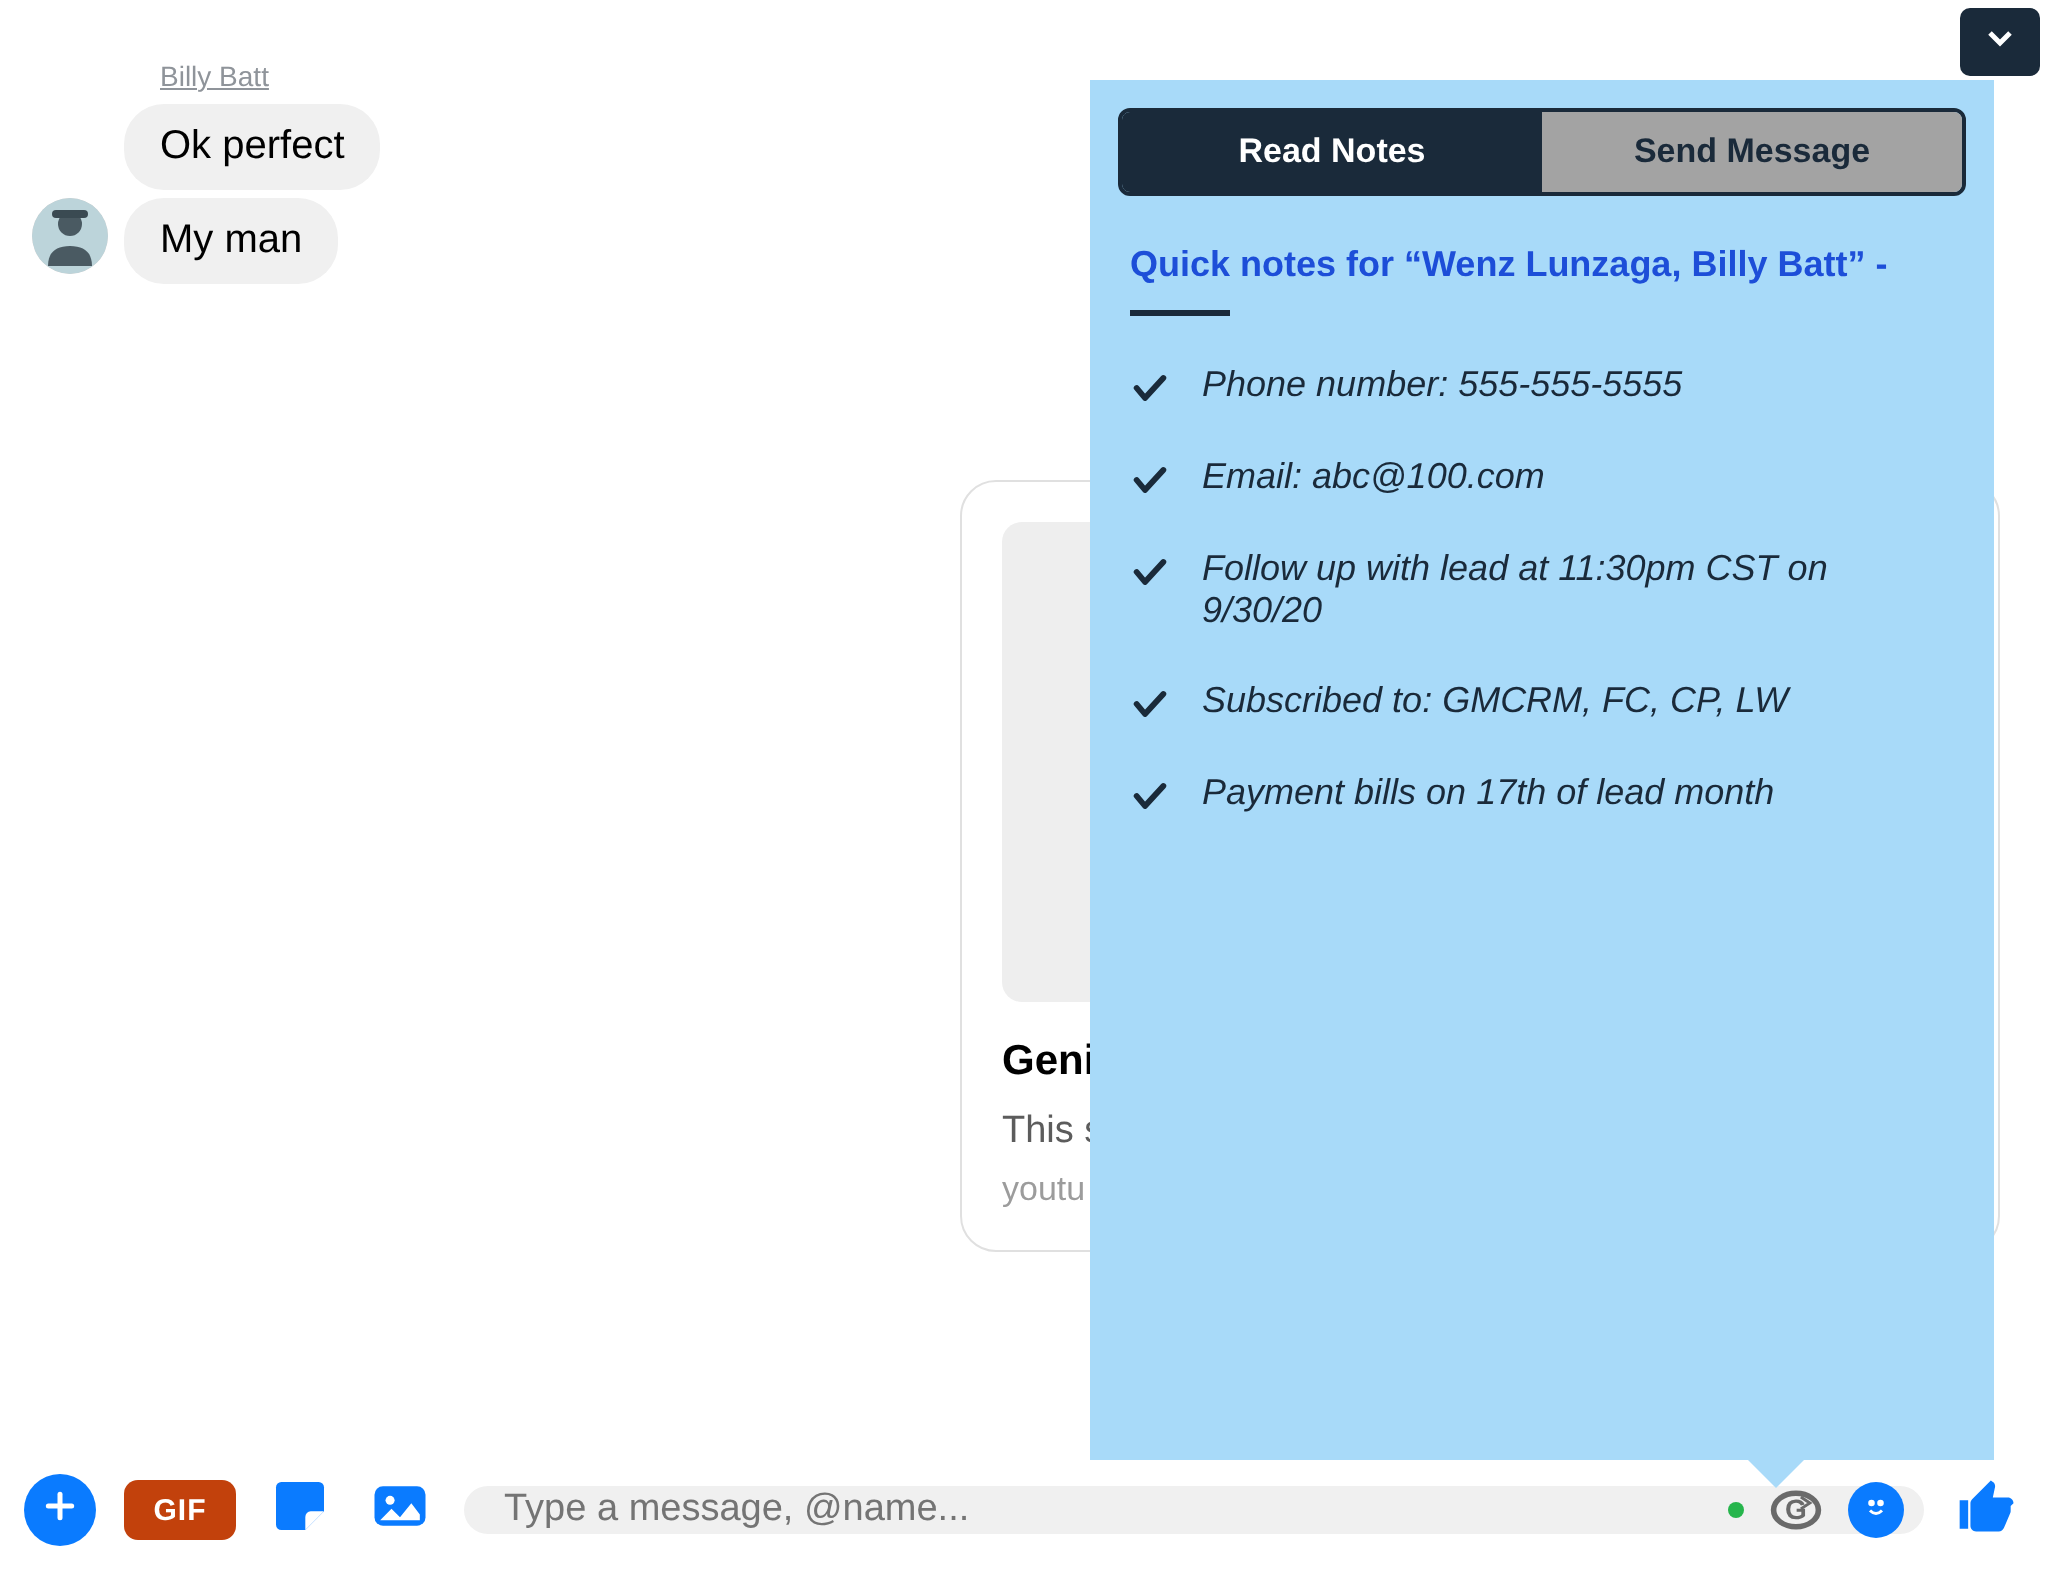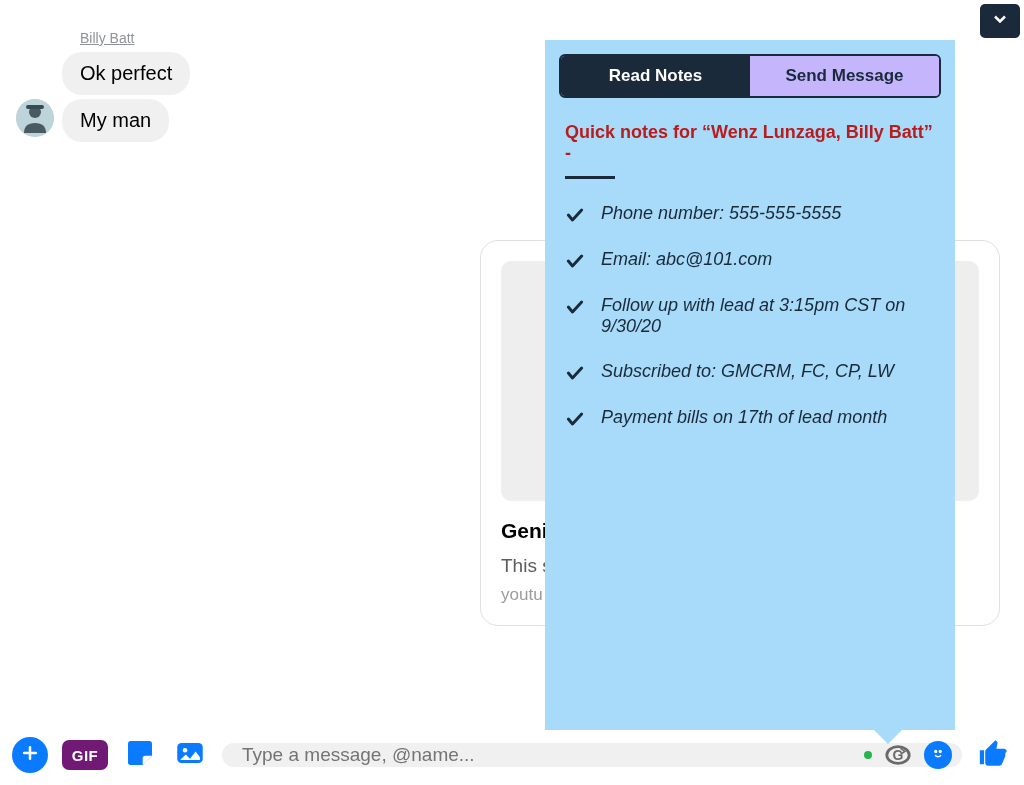--- a/index.html
+++ b/index.html
@@ -90,21 +90,21 @@
       margin-bottom: 8px;
     }
     .link-domain {
       font-size: 17px;
       color: #9c9c9c;
     }
     .notes-panel {
       position: absolute;
       top: 40px;
       left: 545px;
-      width: 410px;
+      width: 452px;
       height: 690px;
       background: #a8daf9;
       z-index: 10;
     }
     .notes-tail {
       position: absolute;
       bottom: -14px;
       left: 325px;
       width: 0;
       height: 0;
@@ -145,30 +145,30 @@
       padding: 10px 0;
       font-size: 17px;
       font-weight: 700;
       cursor: pointer;
     }
     .tab.active {
       background: #1a2a3a;
       color: #fff;
     }
     .tab.inactive {
-      background: #c4b5fd;
+      background: #a3a3a3;
       color: #1a2a3a;
     }
     .notes-body {
       padding: 24px 20px 20px 20px;
     }
     .notes-title {
       font-size: 18px;
       font-weight: 700;
-      color: #b91c1c;
+      color: #1d4ed8;
       margin-bottom: 12px;
     }
     .notes-divider {
       width: 50px;
       height: 3px;
       background: #1a2a3a;
       margin-bottom: 24px;
     }
     .note-item {
       display: flex;
@@ -216,23 +216,23 @@
       cursor: pointer;
     }
     .input-icon.plus {
       width: 36px;
       height: 36px;
       background: #0a7bff;
       border-radius: 50%;
       color: #fff;
     }
     .input-icon.gif {
-      width: 46px;
+      width: 56px;
       height: 30px;
-      background: #701a75;
+      background: #c2410c;
       border-radius: 7px;
       color: #fff;
       font-size: 15px;
       font-weight: 800;
       letter-spacing: 0.5px;
     }
     .input-field {
       flex: 1;
       height: 24px;
       background: #f0f0f0;
@@ -328,27 +328,27 @@
     <div class="note-item">
       <span class="note-check"><svg viewBox="0 0 24 24">
             <polyline points="4 12 9 18 20 6"></polyline>
           </svg></span>
       <span>Phone number: 555-555-5555</span>
     </div>
     <div class="note-item">
       <span class="note-check"><svg viewBox="0 0 24 24">
             <polyline points="4 12 9 18 20 6"></polyline>
           </svg></span>
-      <span>Email: abc@101.com</span>
+      <span>Email: abc@100.com</span>
     </div>
     <div class="note-item">
       <span class="note-check"><svg viewBox="0 0 24 24">
             <polyline points="4 12 9 18 20 6"></polyline>
           </svg></span>
-      <span>Follow up with lead at 3:15pm CST on 9/30/20</span>
+      <span>Follow up with lead at 11:30pm CST on 9/30/20</span>
     </div>
     <div class="note-item">
       <span class="note-check"><svg viewBox="0 0 24 24">
             <polyline points="4 12 9 18 20 6"></polyline>
           </svg></span>
       <span>Subscribed to: GMCRM, FC, CP, LW</span>
     </div>
     <div class="note-item">
       <span class="note-check"><svg viewBox="0 0 24 24">
             <polyline points="4 12 9 18 20 6"></polyline>

